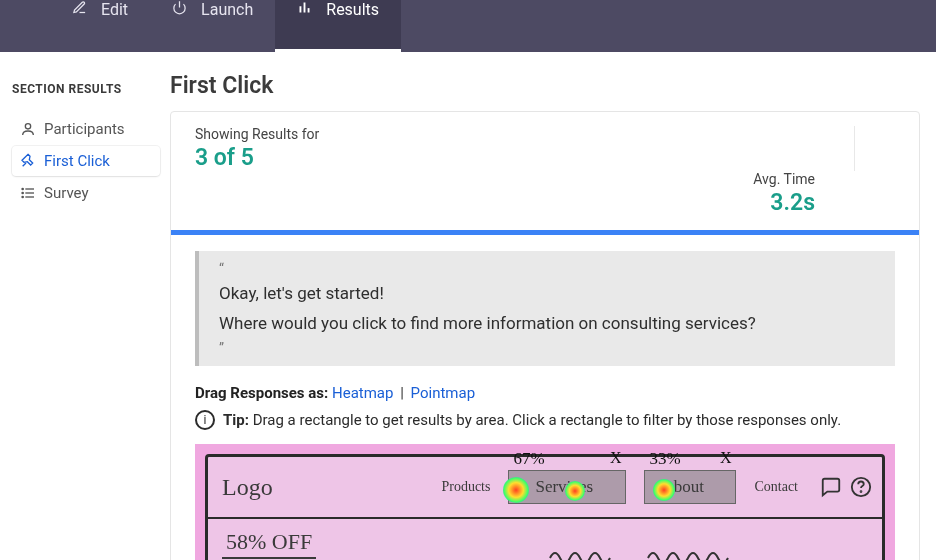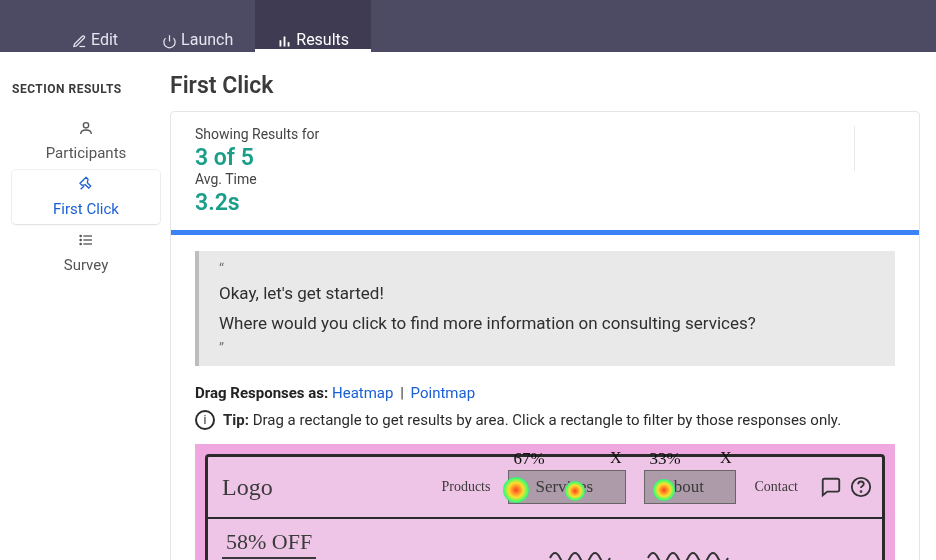--- a/index.html
+++ b/index.html
@@ -14,22 +14,22 @@
   
   .topnav {
     background: #4d4a63;
     height: 52px;
     display: flex;
     align-items: stretch;
     padding-left: 50px;
   }
   .topnav-item {
     display: flex;
-    align-items: flex-end;
-    gap: 4px;
+    align-items: flex-start;
+    gap: 14px;
     color: #e6e4ef;
     font-size: 16px;
     padding: 0 22px;
     cursor: pointer;
     border-bottom: 3px solid transparent;
   }
   .topnav-item.active {
     background: #3e3b52;
     border-bottom: 3px solid #fff;
     color: #fff;
@@ -52,21 +52,20 @@
   .sidebar-item {
     display: flex;
     align-items: center;
     gap: 8px;
     font-size: 15px;
     color: #555;
     padding: 6px 8px;
     border-radius: 4px;
     cursor: pointer;
     margin-bottom: 2px;
-    flex-direction: column;
   }
   .sidebar-item.active {
     color: #1a5fd6;
     background: #fff;
     box-shadow: 0 0 0 1px rgba(0,0,0,0.05), 0 1px 2px rgba(0,0,0,0.08);
   }
   .sidebar-item svg { width: 16px; height: 16px; flex-shrink: 0; }
   
   .main { flex: 1; padding: 20px 16px 0 0; overflow: hidden; }
   .page-title { font-size: 23px; font-weight: 600; color: #3b3b3b; margin-bottom: 12px; }
@@ -80,21 +79,21 @@
     display: flex;
     padding: 14px 24px 14px 24px;
     border-bottom: 5px solid #3b82f6;
     flex-direction: column;
   }
   .stat {
     padding-right: 40px;
     margin-right: 40px;
     border-right: 1px solid #e8e8e8;
   }
-  .stat:last-child { border-right: none; }
+  .stat:last-child { border-right: none; text-align: right; }
   .stat-label { font-size: 14px; color: #444; margin-bottom: 2px; }
   .stat-value { font-size: 23px; font-weight: 600; color: #1a9e8a; }
   .card-body { padding: 16px 24px; }
   .quote {
     background: #e9e9e9;
     border-left: 4px solid #bdbdbd;
     padding: 10px 20px 10px 20px;
     margin-bottom: 18px;
   }
   .quote .qmark { color: #777; font-size: 14px; }

